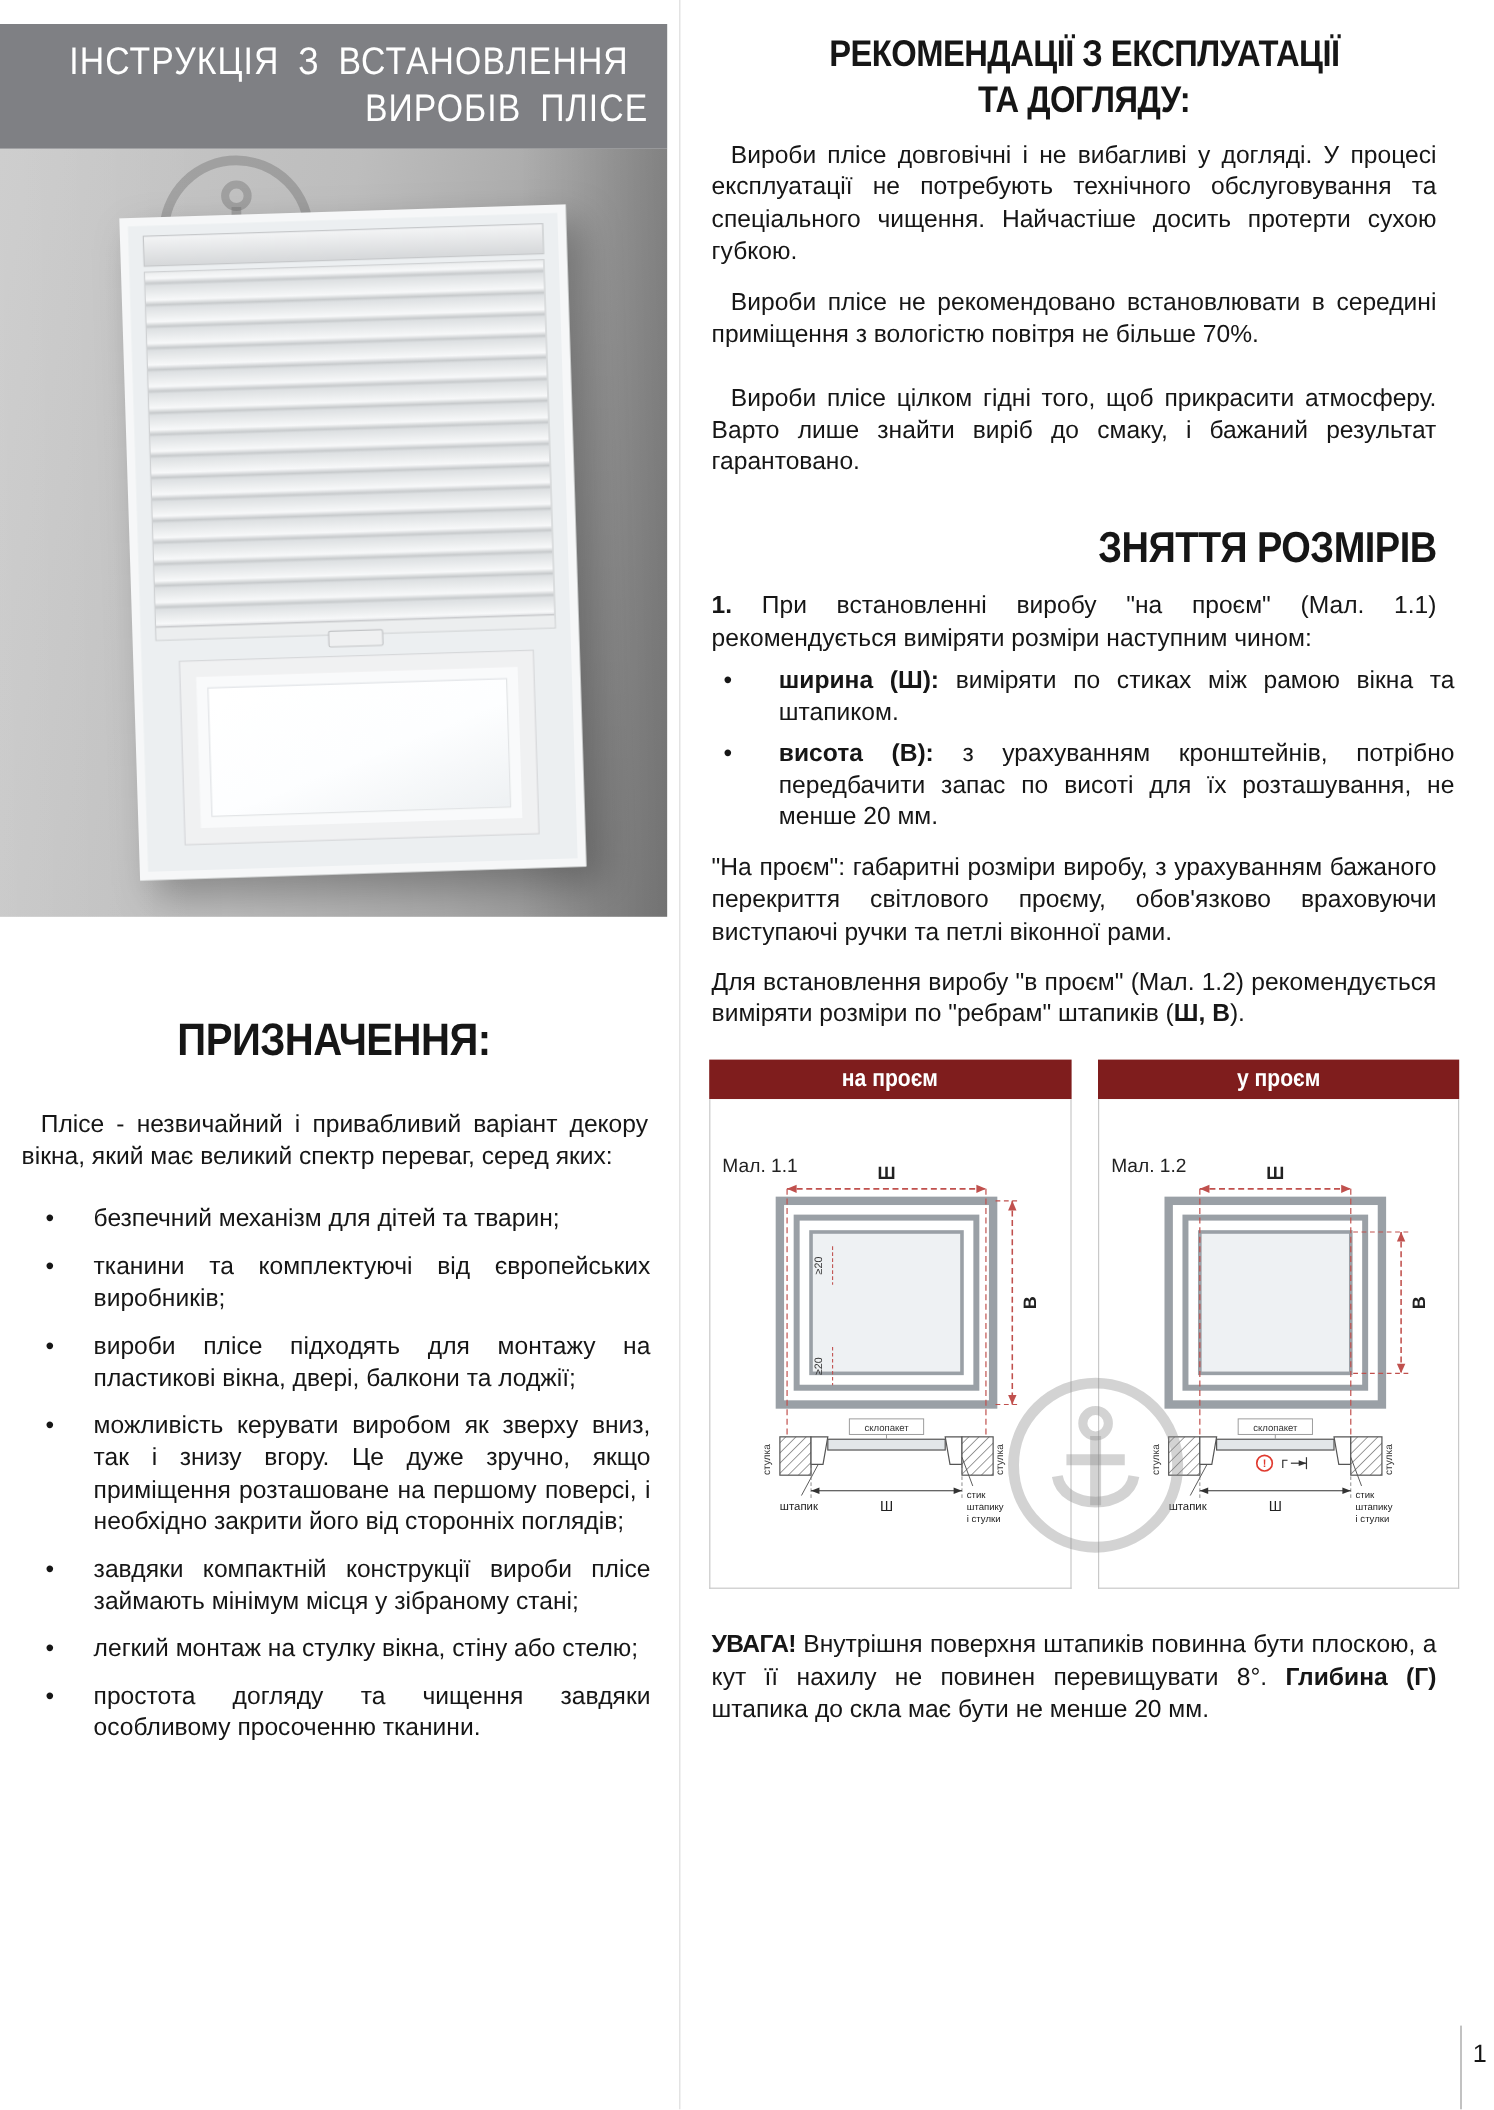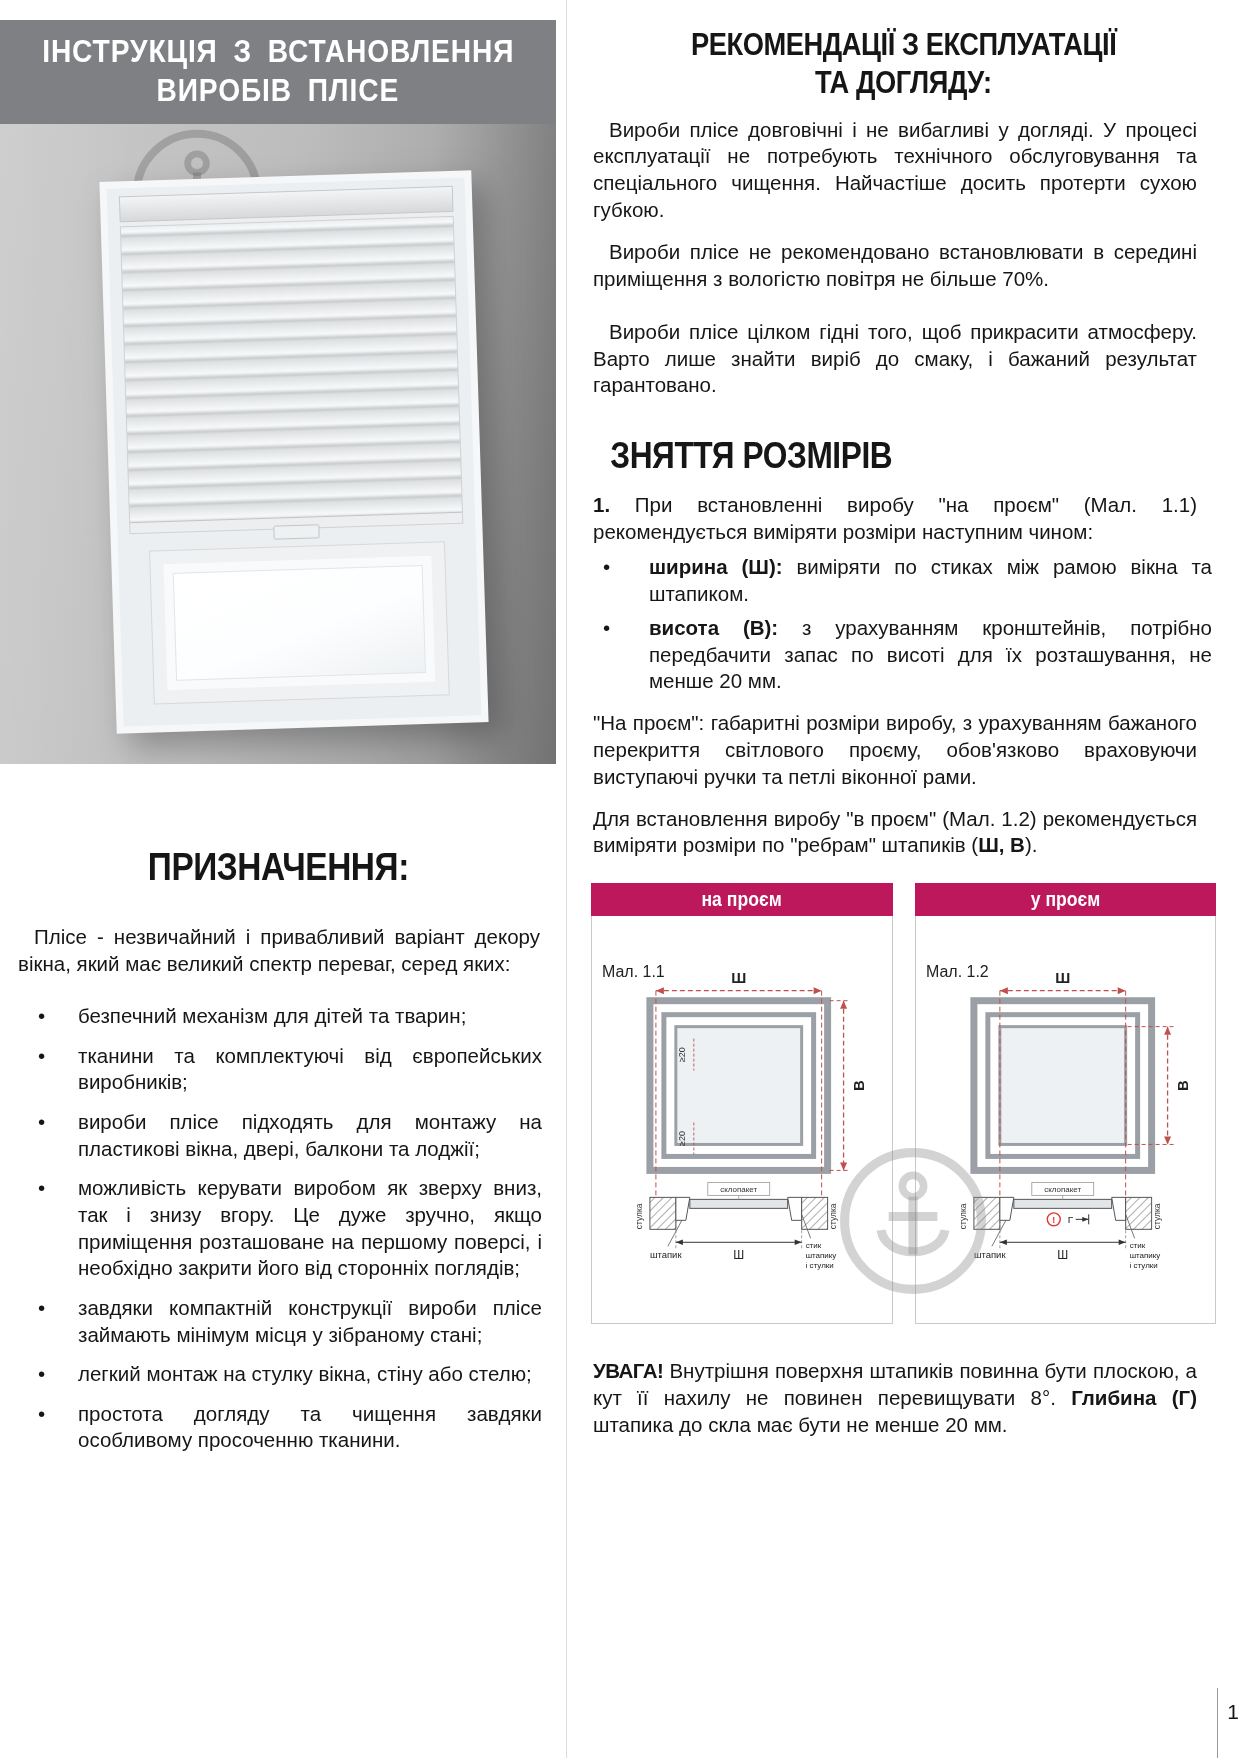--- a/index.html
+++ b/index.html
@@ -14,21 +14,21 @@
   .divider { position:absolute; left:566px; top:0; bottom:0; width:1px; background:#dcdcdc; }
 
   .col { position:absolute; top:0; height:1758px; }
   .col.left  { left:0;    width:556px; }
   .col.right { left:591px; width:625px; }
 
   .cond { display:inline-block; transform:scaleX(0.88); transform-origin:center; white-space:nowrap; }
 
   
   .banner { margin-top:20px; background:#7F8084; color:#fff; text-align:center; padding:12px 0 14px; }
-  .banner-line { font-weight:700; font-size:32px; line-height:1.22; letter-spacing:1px; word-spacing:8px; }
+  .banner-line { font-weight:400; font-size:32px; line-height:1.22; letter-spacing:1px; word-spacing:8px;text-align:right; }
 
   
   .photo { position:relative; height:640px; overflow:hidden;
     background:linear-gradient(100deg,#c9c9c9 0%,#bdbdbd 45%,#a8a8a8 72%,#8f8f8f 92%,#888888 100%); }
   .photo::after { content:""; position:absolute; inset:0;
     background:linear-gradient(to right, rgba(255,255,255,0.10) 0%, transparent 30%, transparent 78%, rgba(0,0,0,0.16) 100%); }
   .watermark { position:absolute; pointer-events:none; }
   .wm-photo { left:130px; top:3px; width:134px; height:134px; color:rgba(110,110,110,0.40); }
   .win { position:absolute; left:108px; top:52px; width:372px; height:552px; transform:rotate(-1.8deg);
     filter:drop-shadow(12px 14px 16px rgba(0,0,0,0.28)); z-index:1; }
@@ -50,30 +50,30 @@
   .intro { margin:34px 16px 0 18px; font-size:20.5px; line-height:1.32; text-align:justify; }
   .ind { text-indent:16px; }
   ul.bullets { list-style:none; margin:26px 14px 0 32px; }
   ul.bullets li { position:relative; padding-left:46px; margin-bottom:13px;
     font-size:20.5px; line-height:1.3; text-align:justify; }
   ul.bullets li::before { content:"\2022"; position:absolute; left:6px; top:0; }
 
   .h-care { margin:26px 0 0; text-align:center; font-size:31px; font-weight:800; line-height:1.22; letter-spacing:-0.5px; }
   .body { font-size:20.5px; line-height:1.31; text-align:justify; margin:15px 19px 0 2px; }
   .sp { margin-top:26px; }
-  .h-measure { margin:36px 0 4px; text-align:left; font-size:36px; font-weight:800; letter-spacing:-0.5px; }
+  .h-measure { margin:36px 0 4px; text-align:right; font-size:36px; font-weight:800; letter-spacing:-0.5px; }
   ul.mbullets { list-style:none; margin:8px 4px 0 8px; }
   ul.mbullets li { position:relative; padding-left:50px; margin-bottom:8px;
     font-size:20.5px; line-height:1.3; text-align:justify; }
   ul.mbullets li::before { content:"\2022"; position:absolute; left:4px; top:0; }
 
   
   .diagrams { margin-top:24px; display:flex; gap:22px; position:relative; }
   .diag { flex:1; min-width:0; }
-  .diag-header { background:#be185d; color:#fff; text-align:center; font-weight:700; font-size:20px; padding:5px 0; }
+  .diag-header { background:#7f1d1d; color:#fff; text-align:center; font-weight:700; font-size:20px; padding:5px 0; }
   .diag-box { border:1px solid #c9c9c9; border-top:none; background:#fff; height:408px; }
   .diag-box svg { display:block; width:100%; height:100%; }
   .wm-diag { left:246px; top:262px; width:152px; height:152px; color:rgba(140,140,140,0.38); z-index:2; }
 
   .warning { margin-top:34px; }
   .wlabel { letter-spacing:-0.5px; }
 
   
   .footer { position:absolute; right:4px; bottom:0; height:70px; display:flex; align-items:flex-start; }
   .pn-line { width:1px; height:70px; background:#9a9a9a; }

